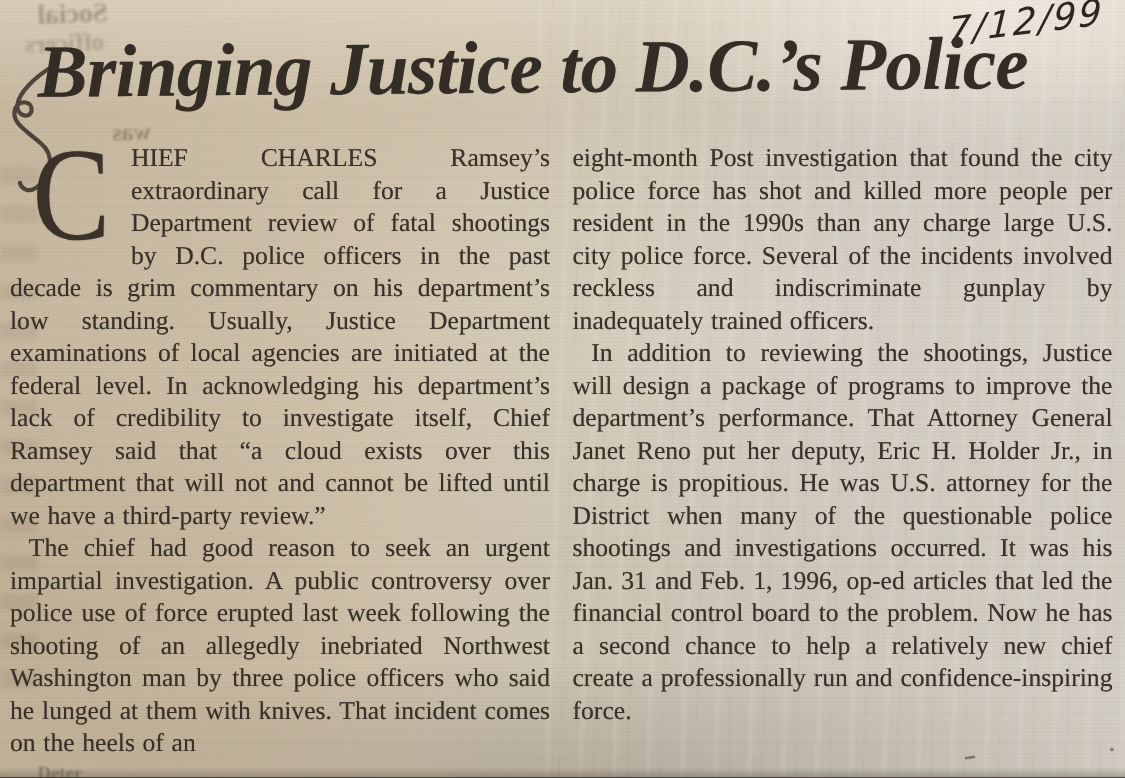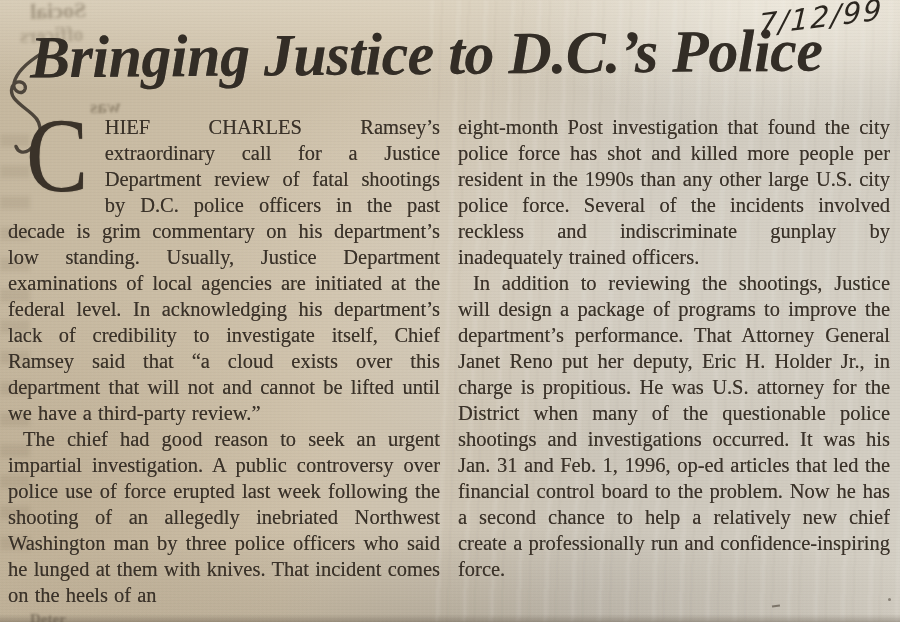--- a/index.html
+++ b/index.html
@@ -156,21 +156,21 @@
   </svg>
 
   <h1 class="headline">Bringing Justice to D.C.’s Police</h1>
 
   <div class="columns">
     <div class="col">
       <p class="p-first"><span class="dropcap">C</span><span>HIEF CHARLES Ramsey’s extraordinary call for a Justice Department review of fatal shootings by D.C. police officers in the past decade is grim commentary on his department’s low standing. Usually, Justice Department examinations of local agencies are initiated at the federal level. In acknowledging his department’s lack of credibility to investigate itself, Chief Ramsey said that “a cloud exists over this department that will not and cannot be lifted until we have a third-party review.”</span></p>
       <p class="p-indent">The chief had good reason to seek an urgent impartial investigation. A public controversy over police use of force erupted last week following the shooting of an allegedly inebriated Northwest Washington man by three police officers who said he lunged at them with knives. That incident comes on the heels of an</p>
     </div>
     <div class="col">
-      <p>eight-month Post investigation that found the city police force has shot and killed more people per resident in the 1990s than any other large U.S. city police force. Several of the incidents involved reckless and indiscriminate gunplay by inadequately trained officers.</p>
+      <p>eight-month Post investigation that found the city police force has shot and killed more people per resident in the 1990s than any charge large U.S. city police force. Several of the incidents involved reckless and indiscriminate gunplay by inadequately trained officers.</p>
       <p class="p-indent">In addition to reviewing the shootings, Justice will design a package of programs to improve the department’s performance. That Attorney General Janet Reno put her deputy, Eric H. Holder Jr., in charge is propitious. He was U.S. attorney for the District when many of the questionable police shootings and investigations occurred. It was his Jan. 31 and Feb. 1, 1996, op-ed articles that led the financial control board to the problem. Now he has a second chance to help a relatively new chief create a professionally run and confidence-inspiring force.</p>
     </div>
   </div>
 
   <div class="bottom-frag">Deter</div>
   <div class="speck-dash"></div>
   <div class="speck-dot"></div>
   <div class="bottom-edge"></div>
 
 </div>

